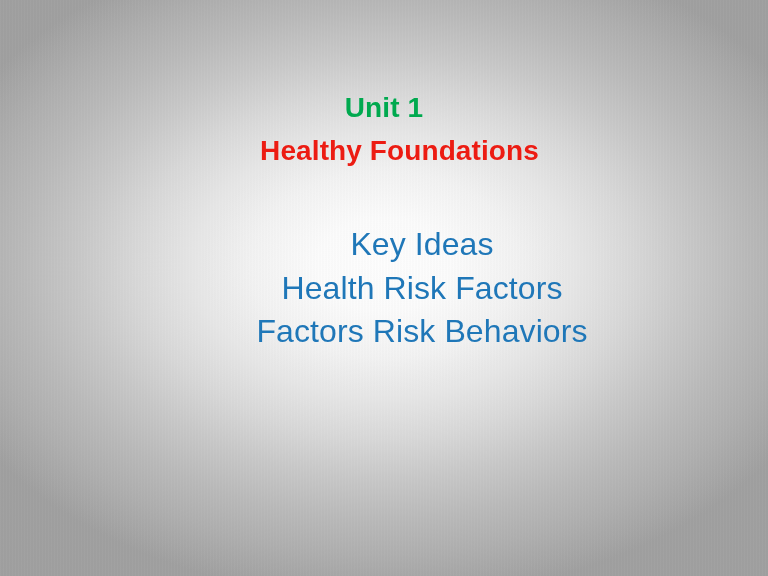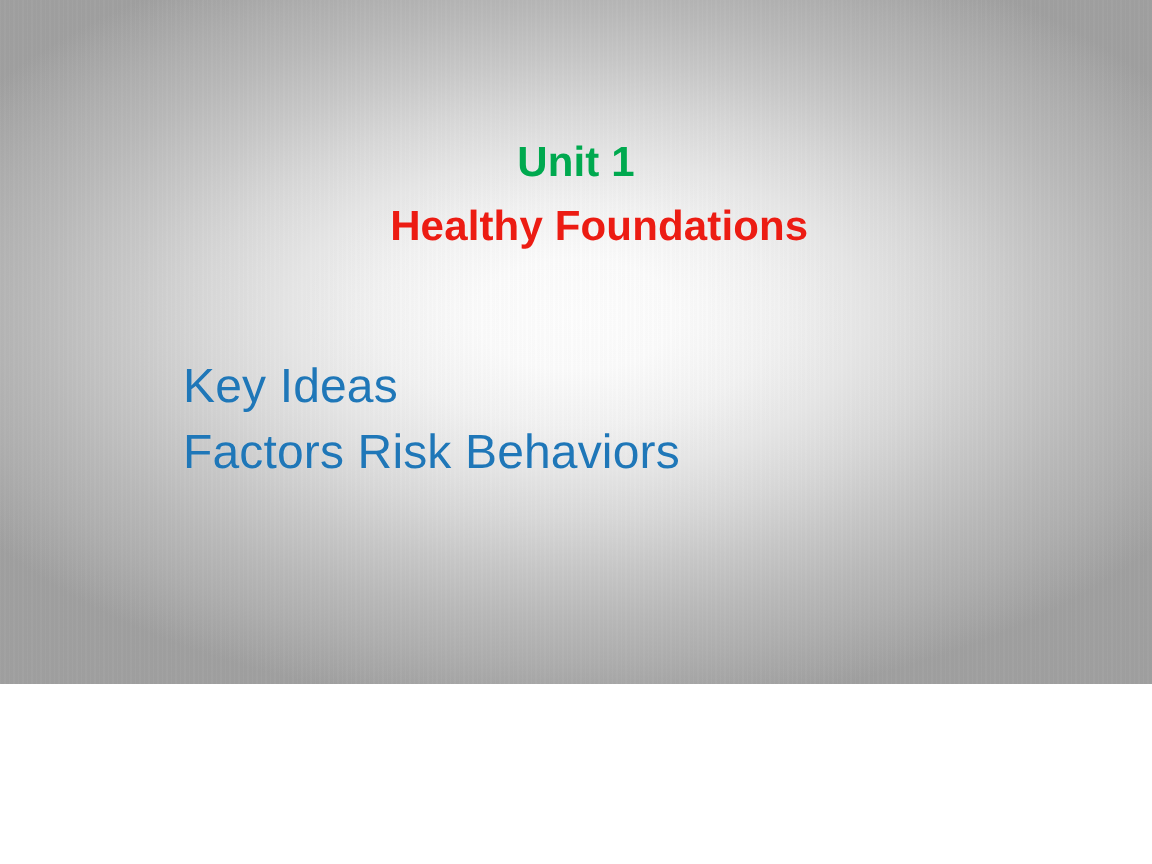--- a/index.html
+++ b/index.html
@@ -10,21 +10,21 @@
   body {
     width: 768px;
     height: 576px;
     overflow: hidden;
     font-family: "Liberation Sans", sans-serif;
   }
 
   #slide {
     position: relative;
     width: 768px;
-    height: 456px;
+    height: 576px;
     box-sizing: border-box;
     
     background-color: #a3a3a3;
     background-image:
       radial-gradient(ellipse 62% 58% at 50% 46%,
         #fdfdfd 0%,
         #fbfbfb 14%,
         #f2f2f2 28%,
         #e6e6e6 40%,
         #d8d8d8 52%,
@@ -72,23 +72,24 @@
 
   .title-line.green { color: #00a94f; }
   .title-line.red   { color: #ec1c13; padding-left: 31px; }
 
   
   .title-block { padding-right: 4px; }
 
   .body-block {
     position: absolute;
     left: 122px;
-    top: 236px;
+    top: 223px;
     width: 600px;
     z-index: 2;
+    text-align: center;
   }
 
   .body-line {
     display: block;
     color: #1f77b8;
     font-size: 32px;
     font-weight: normal;
     line-height: 43.5px;
     white-space: nowrap;
     letter-spacing: 0.1px;
@@ -100,16 +101,17 @@
 
 <div id="slide">
 
   <div class="title-block">
     <span class="title-line green">Unit 1</span>
     <span class="title-line red">Healthy Foundations</span>
   </div>
 
   <div class="body-block">
     <span class="body-line">Key Ideas</span>
+    <span class="body-line">Health Risk Factors</span>
     <span class="body-line">Factors Risk Behaviors</span>
   </div>
 
 </div>
 
 </body></html>

